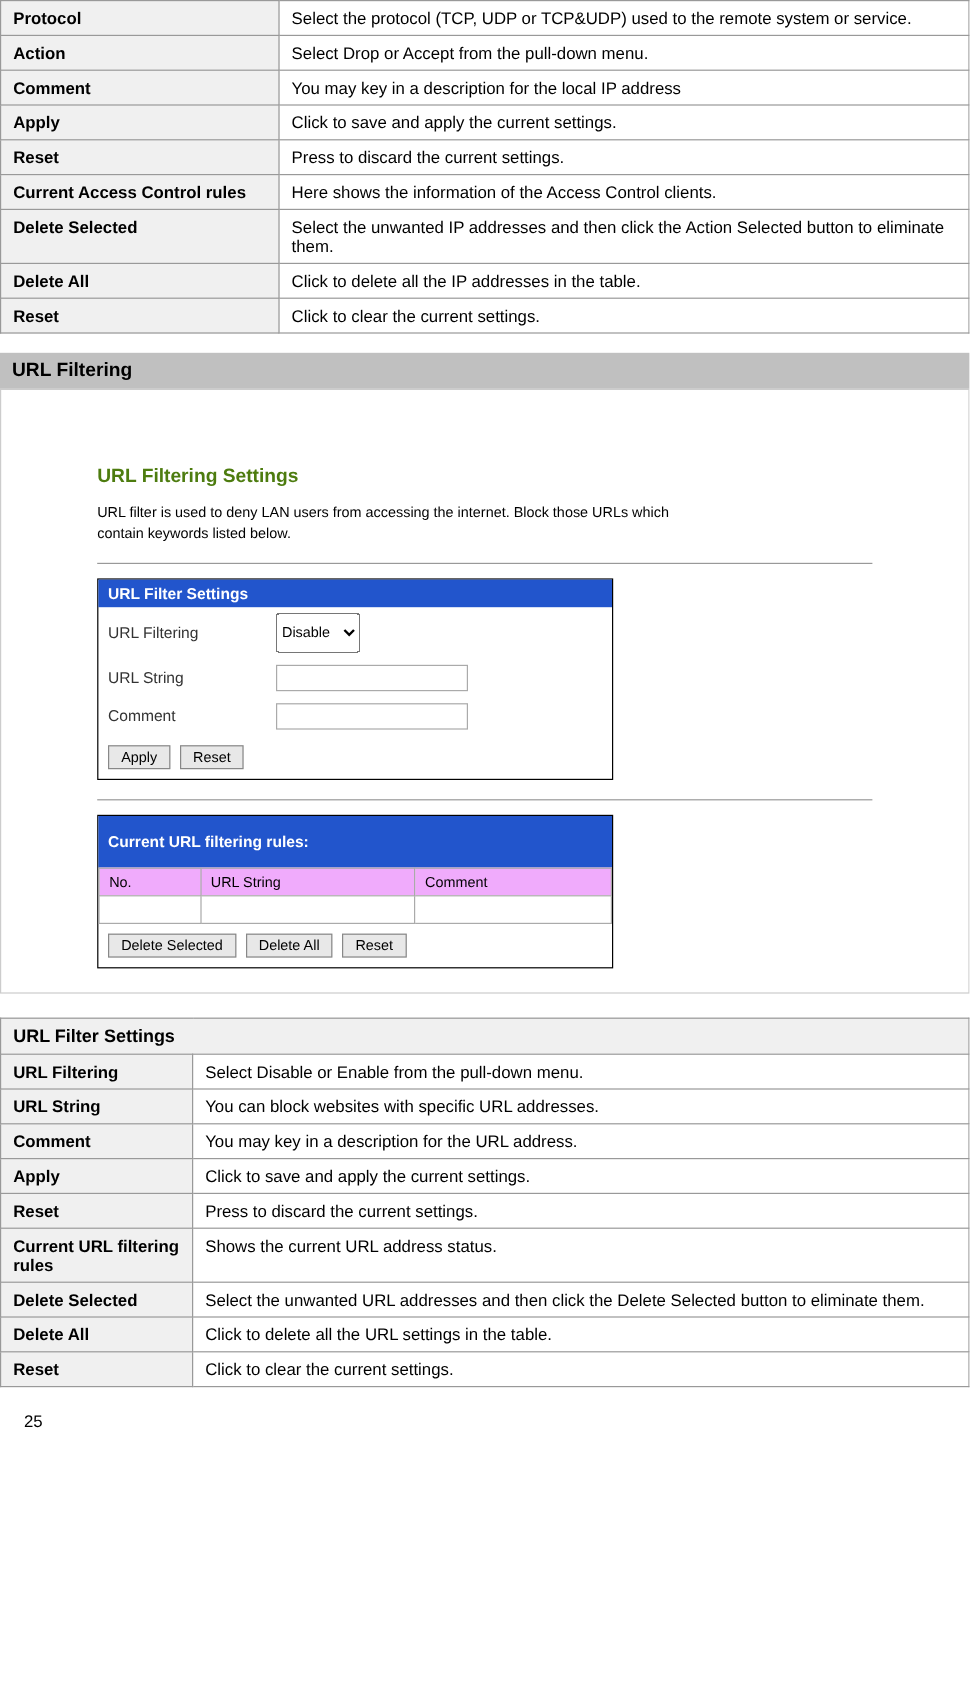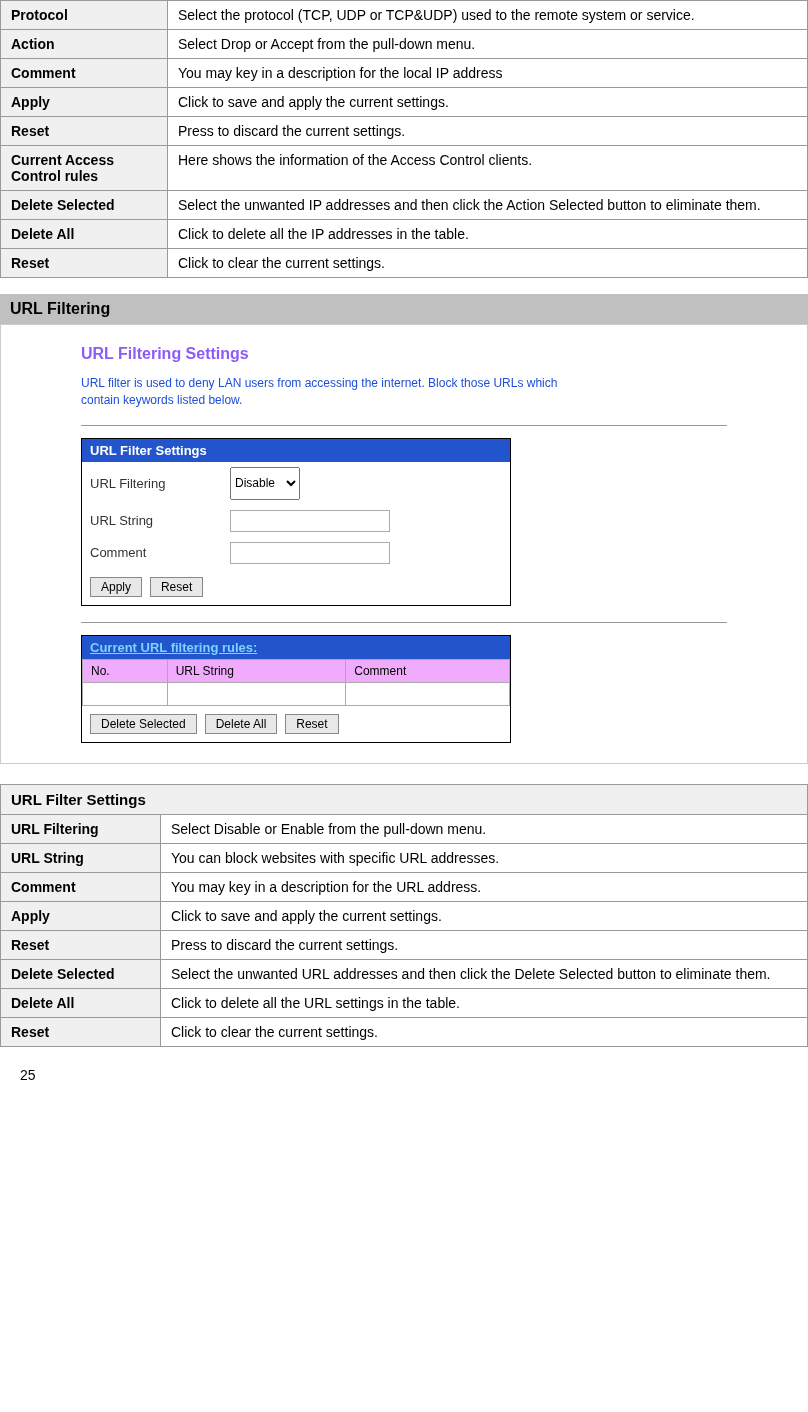--- a/index.html
+++ b/index.html
@@ -18,21 +18,21 @@
       border-collapse: collapse;
       margin-bottom: 16px;
     }
     .main-table td, .main-table th {
       border: 1px solid #999;
       padding: 6px 10px;
       vertical-align: top;
     }
     .main-table td:first-child {
       font-weight: bold;
-      width: 167px;
+      width: 232px;
       background: #f0f0f0;
     }
 
     
     .section-header {
       background: #c0c0c0;
       padding: 6px 10px;
       font-size: 16px;
       font-weight: bold;
       margin-bottom: 0;
@@ -43,29 +43,30 @@
       border: 1px solid #ccc;
       padding: 0;
       margin-bottom: 20px;
     }
 
     .url-inner {
       padding: 20px 80px;
     }
 
     .url-title {
-      color: #8b5cf6;
+      color: #4d7c0f;
       font-size: 16px;
       font-weight: bold;
       margin-bottom: 12px;
+      margin-top: 44px;
     }
 
     .url-desc {
       font-size: 12px;
-      color: #1d4ed8;
+      color: #000000;
       margin-bottom: 16px;
       line-height: 1.4;
     }
 
     .url-separator {
       border: none;
       border-top: 1px solid #999;
       margin: 12px 0;
     }
 
@@ -126,25 +127,24 @@
     }
 
     
     .current-rules-box {
       width: 430px;
       border: 1px solid #000;
     }
 
     .current-rules-header {
       background: #2255cc;
-      color: #7dd3fc;
+      color: #ffffff;
       font-size: 13px;
       font-weight: bold;
-      padding: 4px 8px;
-      text-decoration: underline;
+      padding: 14px 8px;
     }
 
     .rules-table {
       width: 100%;
       border-collapse: collapse;
       font-size: 12px;
     }
     .rules-table th {
       border: 1px solid #aaa;
       padding: 4px 8px;
@@ -336,20 +336,24 @@
   </tr>
       <tr>
     <td>Apply</td>
     <td>Click to save and apply the current settings.</td>
   </tr>
       <tr>
     <td>Reset</td>
     <td>Press to discard the current settings.</td>
   </tr>
       <tr>
+    <td>Current URL filtering rules</td>
+    <td>Shows the current URL address status.</td>
+  </tr>
+      <tr>
     <td>Delete Selected</td>
     <td>Select the unwanted URL addresses and then click the Delete Selected button to eliminate them.</td>
   </tr>
       <tr>
     <td>Delete All</td>
     <td>Click to delete all the URL settings in the table.</td>
   </tr>
       <tr>
     <td>Reset</td>
     <td>Click to clear the current settings.</td>

